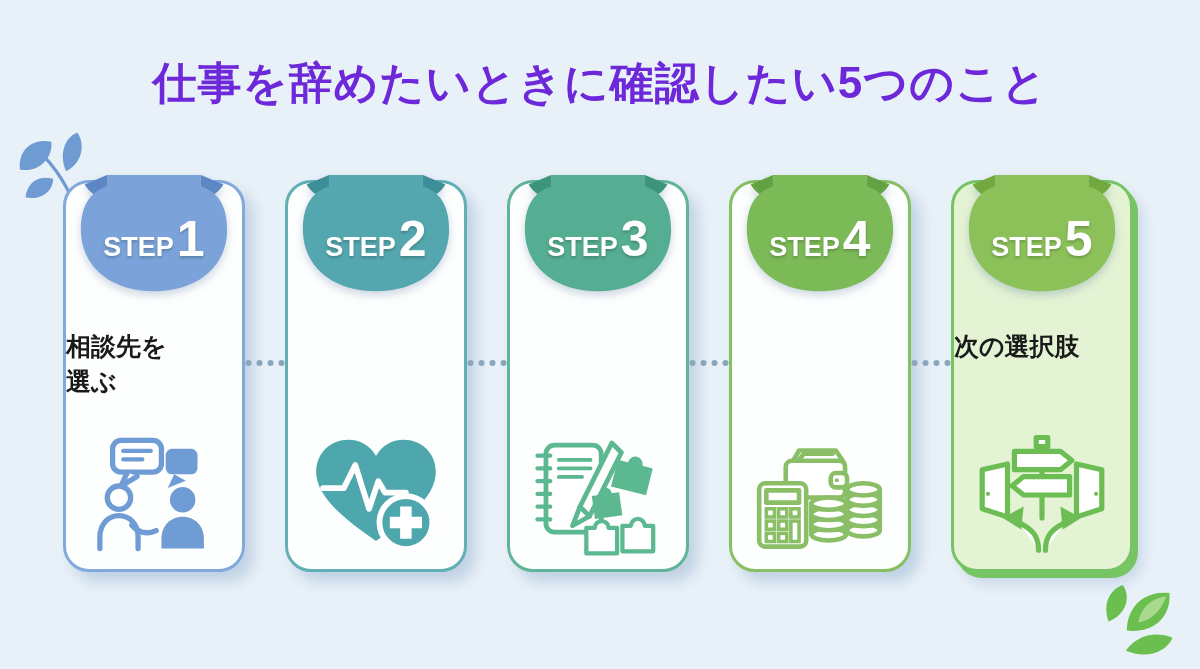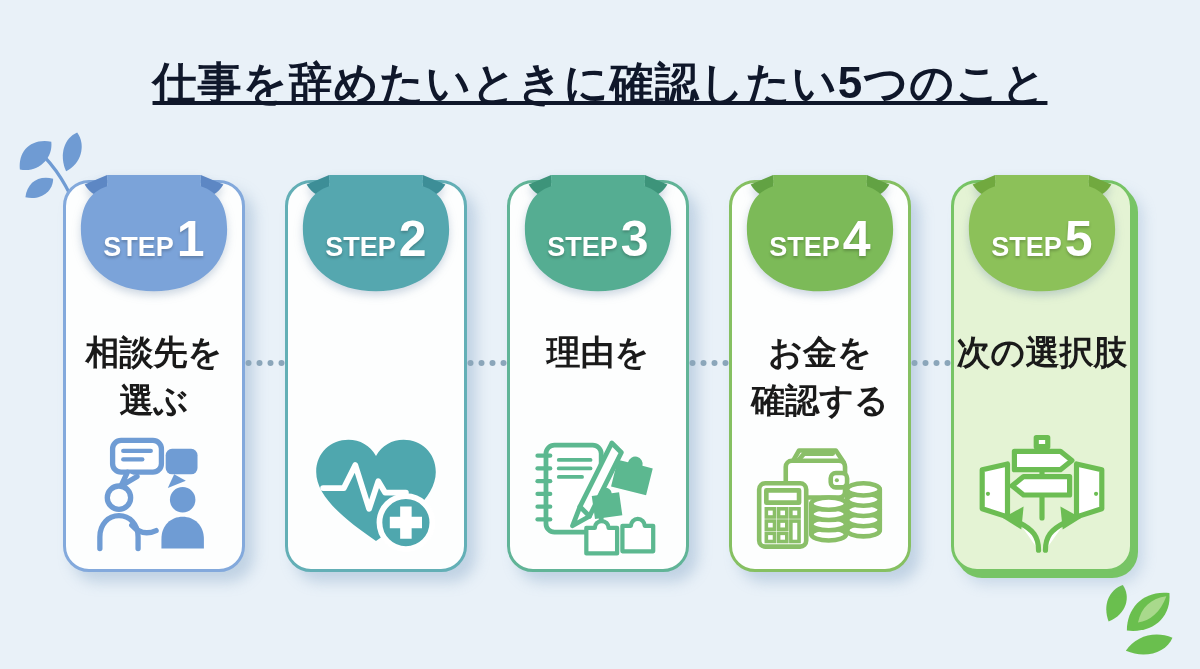--- a/index.html
+++ b/index.html
@@ -10,37 +10,37 @@
   .row{position:absolute;left:63px;top:180px;display:flex;align-items:stretch;}
   .card{position:relative;width:182px;height:392px;background:#fdfefe;border:3px solid #999;
     border-radius:26px;box-sizing:border-box;box-shadow:9px 10px 14px rgba(125,160,195,.38);}
   .card.highlight{box-shadow:5px 6px 0 #77c465, 10px 12px 14px rgba(125,160,195,.30);}
   .badge{position:absolute;top:-10px;left:50%;transform:translateX(-50%);width:150px;height:124px;}
   .badge-svg{width:100%;height:100%;display:block;filter:drop-shadow(0 4px 4px rgba(80,110,150,.28));}
   .badge-text{position:absolute;inset:0;display:flex;align-items:center;justify-content:center;padding-top:8px;}
   .badge-inner{display:inline-flex;align-items:baseline;color:#fff;text-shadow:0 2px 3px rgba(0,0,0,.22);}
   .badge-word{font-size:27px;font-weight:800;letter-spacing:0px;}
   .badge-num{font-size:50px;font-weight:800;margin-left:3px;}
-  .card-title{position:absolute;top:146px;left:0;width:100%;margin:0;text-align:center;
-    font-size:34px;line-height:1.4;font-weight:800;color:#1a1a1a;}
+  .card-title{position:absolute;top:146px;left:0;width:100%;margin:0;
+    font-size:25px;line-height:1.4;font-weight:800;color:#1a1a1a;}
   .icon{position:absolute;bottom:8px;left:50%;transform:translateX(-50%);width:138px;height:132px;}
   .icon svg{width:100%;height:100%;display:block;}
   .connector{position:relative;width:40px;}
   .dots{position:absolute;top:180px;left:50%;transform:translateX(-50%);display:flex;gap:5px;}
   .dot{width:6px;height:6px;border-radius:50%;background:currentColor;}
   .leaf-tl{position:absolute;left:18px;top:130px;width:74px;height:88px;}
   .leaf-br{position:absolute;right:16px;bottom:8px;width:92px;height:76px;}
   .leaf-tl svg,.leaf-br svg{width:100%;height:100%;display:block;}
 </style>
 </head>
 <body>
 
 <div class="canvas" style="background-color: rgb(233, 241, 248);">
 
-  <h1 class="page-title" style="color: #0f172a; text-decoration: underline;">仕事を辞めたいときに確認したい5つのこと</h1>
+  <h1 class="page-title" style="color: #6d28d9;">仕事を辞めたいときに確認したい5つのこと</h1>
 
   <div class="leaf-tl" style="color: rgb(111, 155, 211);">
     <svg viewBox="0 0 80 90">
       <path d="M66 88 C54 60 42 38 20 18" stroke="currentColor" stroke-width="3.5" fill="none" stroke-linecap="round"></path>
       <path d="M2 40 C0 20 14 6 36 10 C38 28 22 44 2 40 Z" fill="currentColor"></path>
       <path d="M8 70 C10 54 22 46 38 50 C38 64 24 74 8 70 Z" fill="currentColor"></path>
       <path d="M52 42 C44 24 50 6 64 0 C74 14 68 34 52 42 Z" fill="currentColor"></path>
     </svg>
   </div>
 
@@ -148,21 +148,21 @@
           <path fill="currentColor" d="M30 2 H130 V14 C149 20 158 36 158 60 C158 100 126 126 80 126 C34 126 2 100 2 60 C2 36 11 20 30 14 Z"></path>
         </svg>
         <div class="badge-text">
           <span class="badge-inner">
               <span class="badge-word">STEP</span>
               <span class="badge-num">3</span>
             </span>
         </div>
       </div>
       <h2 class="card-title">
-        <span>理由を</span><br>
+        <br>
       </h2>
       <div class="icon" style="color: rgb(92, 184, 144);">
         <svg viewBox="0 0 130 118">
           <g stroke="currentColor" stroke-width="4.5" fill="#fff" stroke-linecap="round" stroke-linejoin="round">
             <rect x="16" y="12" width="52" height="82" rx="8"></rect>
           </g>
           <g stroke="currentColor" stroke-width="4" stroke-linecap="round">
             <path d="M8 22 h12"></path>
               <path d="M8 34 h12"></path>
               <path d="M8 46 h12"></path>
@@ -207,24 +207,20 @@
           <path d="M130 2 L154 12 C148 22 140 26 130 26 Z" fill="#62a243"></path>
           <path fill="currentColor" d="M30 2 H130 V14 C149 20 158 36 158 60 C158 100 126 126 80 126 C34 126 2 100 2 60 C2 36 11 20 30 14 Z"></path>
         </svg>
         <div class="badge-text">
           <span class="badge-inner">
               <span class="badge-word">STEP</span>
               <span class="badge-num">4</span>
             </span>
         </div>
       </div>
-      <h2 class="card-title">
-        <span>お金を</span><br>
-        <span>確認する</span>
-      </h2>
       <div class="icon" style="color: rgb(138, 191, 104);">
         <svg viewBox="0 0 135 115">
           <g stroke="currentColor" stroke-width="4.5" fill="#fff" stroke-linecap="round" stroke-linejoin="round">
             <path d="M40 26 l7 -12 h36 l8 12"></path>
             <path d="M46 24 l6 -7 h28"></path>
             <rect x="34" y="24" width="58" height="36" rx="6"></rect>
             <rect x="78" y="36" width="16" height="14" rx="5"></rect>
           </g>
           <circle cx="84" cy="43" r="2" fill="currentColor"></circle>
           <g stroke="currentColor" stroke-width="4.5" fill="#fff" stroke-linejoin="round">

